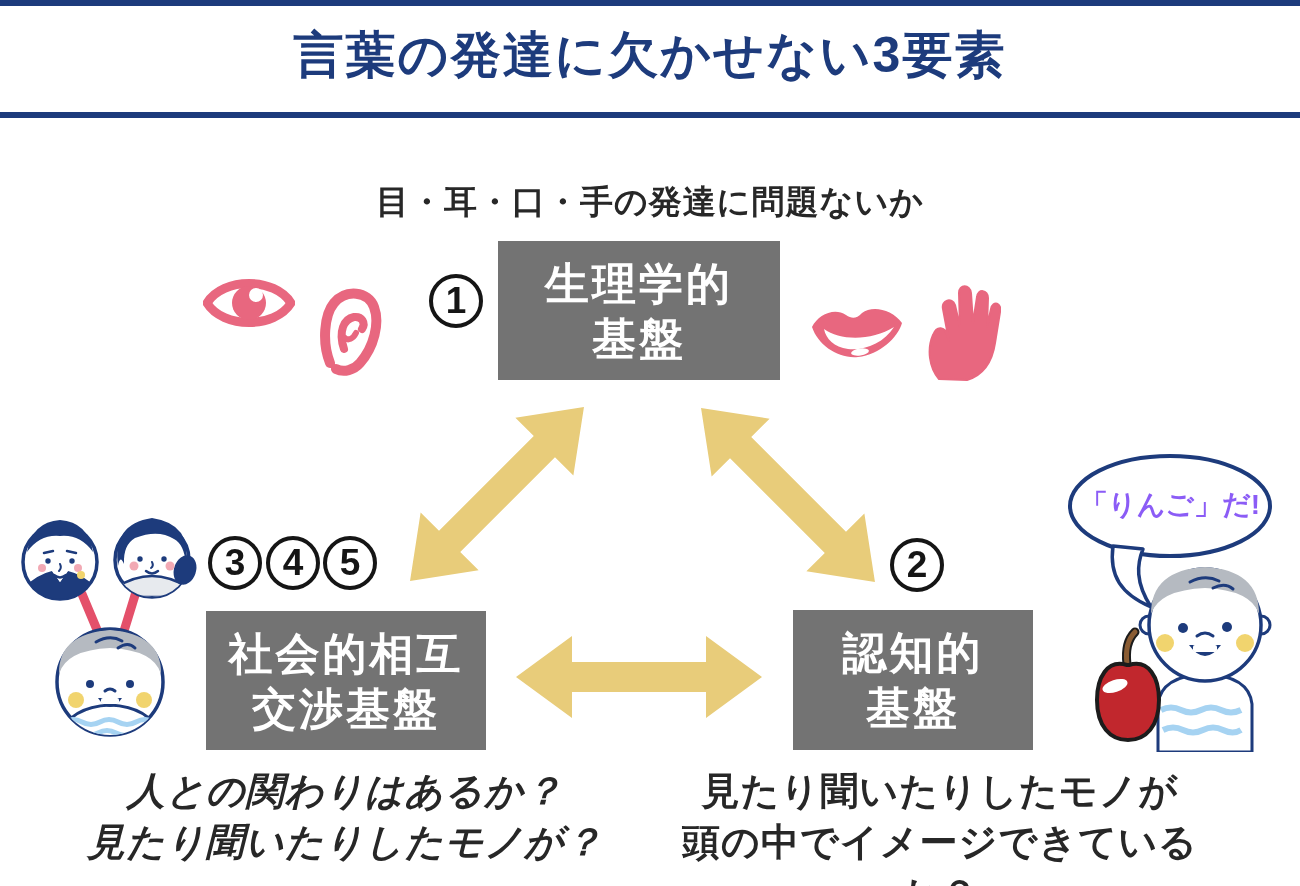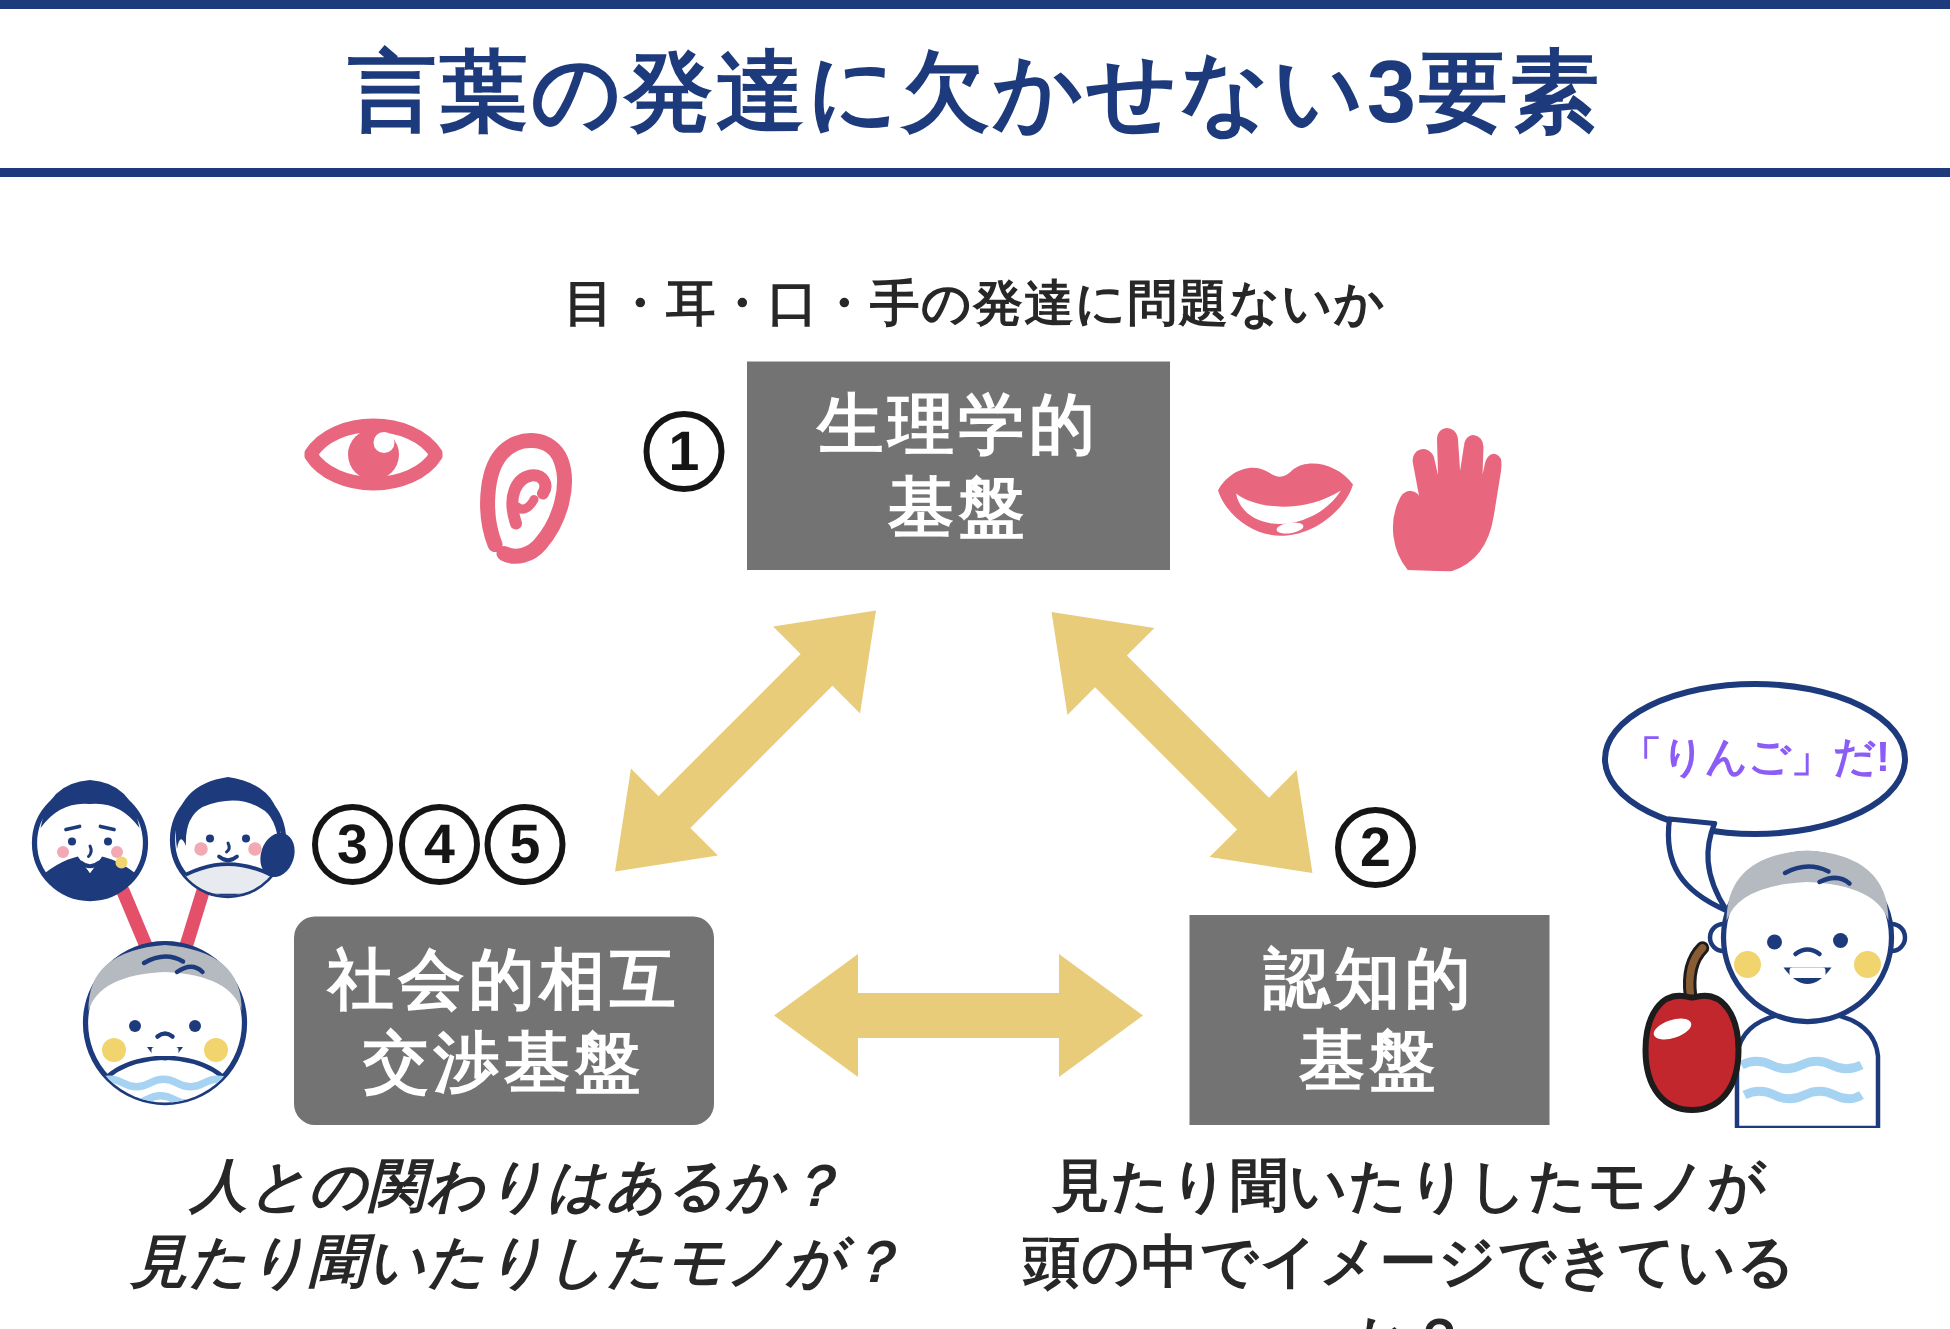--- a/index.html
+++ b/index.html
@@ -3,21 +3,21 @@
 <meta charset="utf-8">
 <style>
   html,body{margin:0;padding:0;background:#ffffff;}
   #stage{
     position:relative;width:1300px;height:886px;background:#ffffff;overflow:hidden;
     font-family:"Liberation Sans","DejaVu Sans",sans-serif;
   }
   .rule{position:absolute;left:0;width:100%;height:6px;background:#1d3b7c;}
   .title{
     position:absolute;top:22px;left:0;width:100%;text-align:center;
-    font-size:59px;font-weight:bold;color:#1d3b7c;letter-spacing:2px;
+    font-size:50px;font-weight:bold;color:#1d3b7c;letter-spacing:2px;
   }
   .top-note{
     position:absolute;top:180px;left:0;width:100%;text-align:center;
     font-size:33px;font-weight:bold;color:#272727;letter-spacing:1px;
   }
   .nodebox{
     position:absolute;background:#737373;color:#ffffff;
     display:flex;flex-direction:column;align-items:center;justify-content:center;
     font-weight:bold;font-size:44px;line-height:1.25;letter-spacing:3px;text-align:center;
   }
@@ -171,21 +171,21 @@
         <circle cx="68" cy="198" r="8" fill="#f1d46e"></circle>
         <circle cx="136" cy="198" r="8" fill="#f1d46e"></circle>
       </g>
     </svg>
   </div>
 
   <div class="badge" style="left:208px;top:536px;">3</div>
   <div class="badge" style="left:266px;top:536px;">4</div>
   <div class="badge" style="left:323px;top:536px;">5</div>
 
-  <div class="nodebox" style="left:196px;top:611px;width:280px;height:139px;border-radius:14px;">
+  <div class="nodebox" style="left:206px;top:611px;width:280px;height:139px;">
     <span>社会的相互</span>
     <span>交渉基盤</span>
   </div>
 
   <div class="badge" style="left:890px;top:538px;">2</div>
 
   <div class="nodebox" style="left:793px;top:610px;width:240px;height:140px;">
     <span>認知的</span>
     <span>基盤</span>
   </div>

